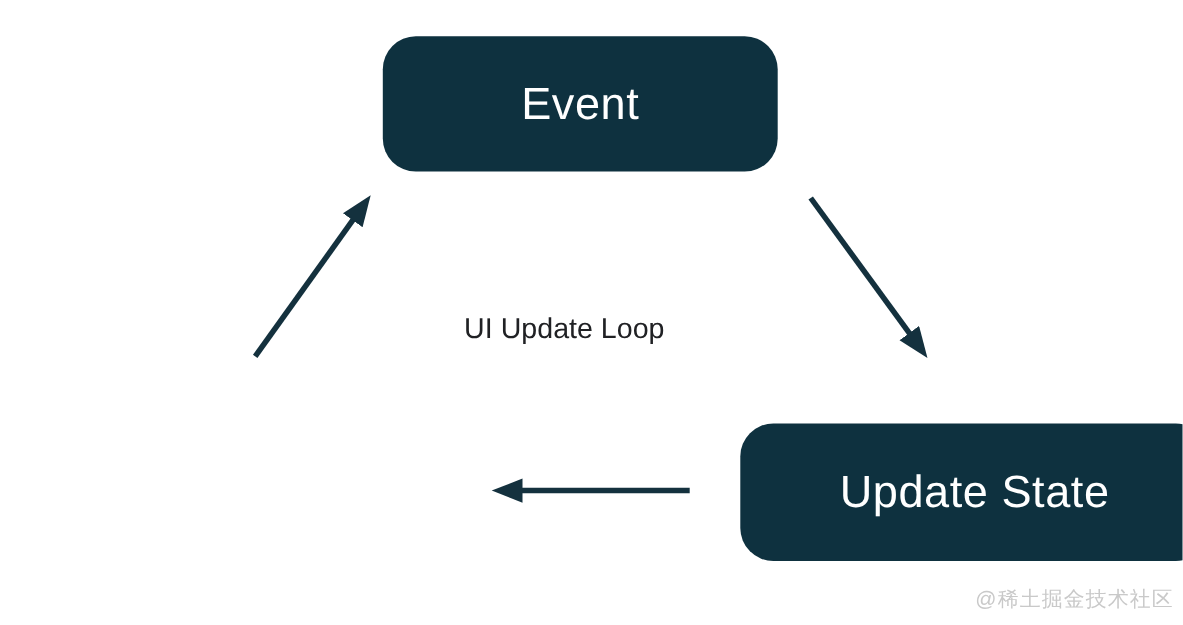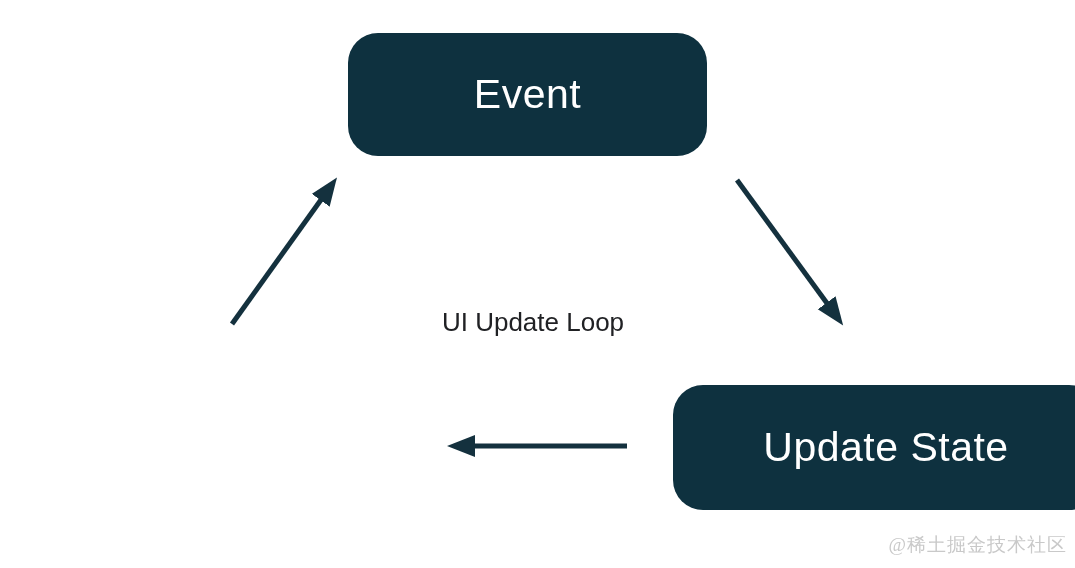--- a/index.html
+++ b/index.html
@@ -36,46 +36,44 @@
     font-size: 41px;
     font-weight: 400;
     letter-spacing: 0.5px;
     white-space: nowrap;
   }
   .node-event        { left: 348px; top: 33px;  width: 359px; height: 123px; }
   .node-display      { left: 40px;  top: 385px; width: 360px; height: 125px; }
   .node-update       { left: 673px; top: 385px; width: 426px; height: 125px; }
   .loop-title {
     position: absolute;
-    left: 383px;
+    left: 363px;
     top: 283px;
     width: 300px;
     text-align: center;
     font-size: 26px;
     color: var(--label-text);
     white-space: nowrap;
-    margin-top: 24px;
   }
   .arrow-layer {
     position: absolute;
     left: 0; top: 0;
     width: 1075px;
     height: 568px;
     pointer-events: none;
   }
   .arrow-layer line { stroke: var(--arrow); stroke-width: 5; }
   .arrow-layer .arrowhead-shape { fill: var(--arrow); }
   .watermark {
     position: absolute;
     right: 8px;
     bottom: 10px;
     font-size: 19px;
     color: var(--watermark);
     letter-spacing: 1px;
-    font-family: Liberation Serif, serif;
   }
 </style>
 </head>
 <body>
 
 <div class="canvas">
 
   <svg class="arrow-layer" width="1075" height="568" viewBox="0 0 1075 568" xmlns="http://www.w3.org/2000/svg">
     <defs>
       <marker id="arrowhead" markerUnits="userSpaceOnUse" markerWidth="30" markerHeight="24" refX="4" refY="11" orient="auto">

